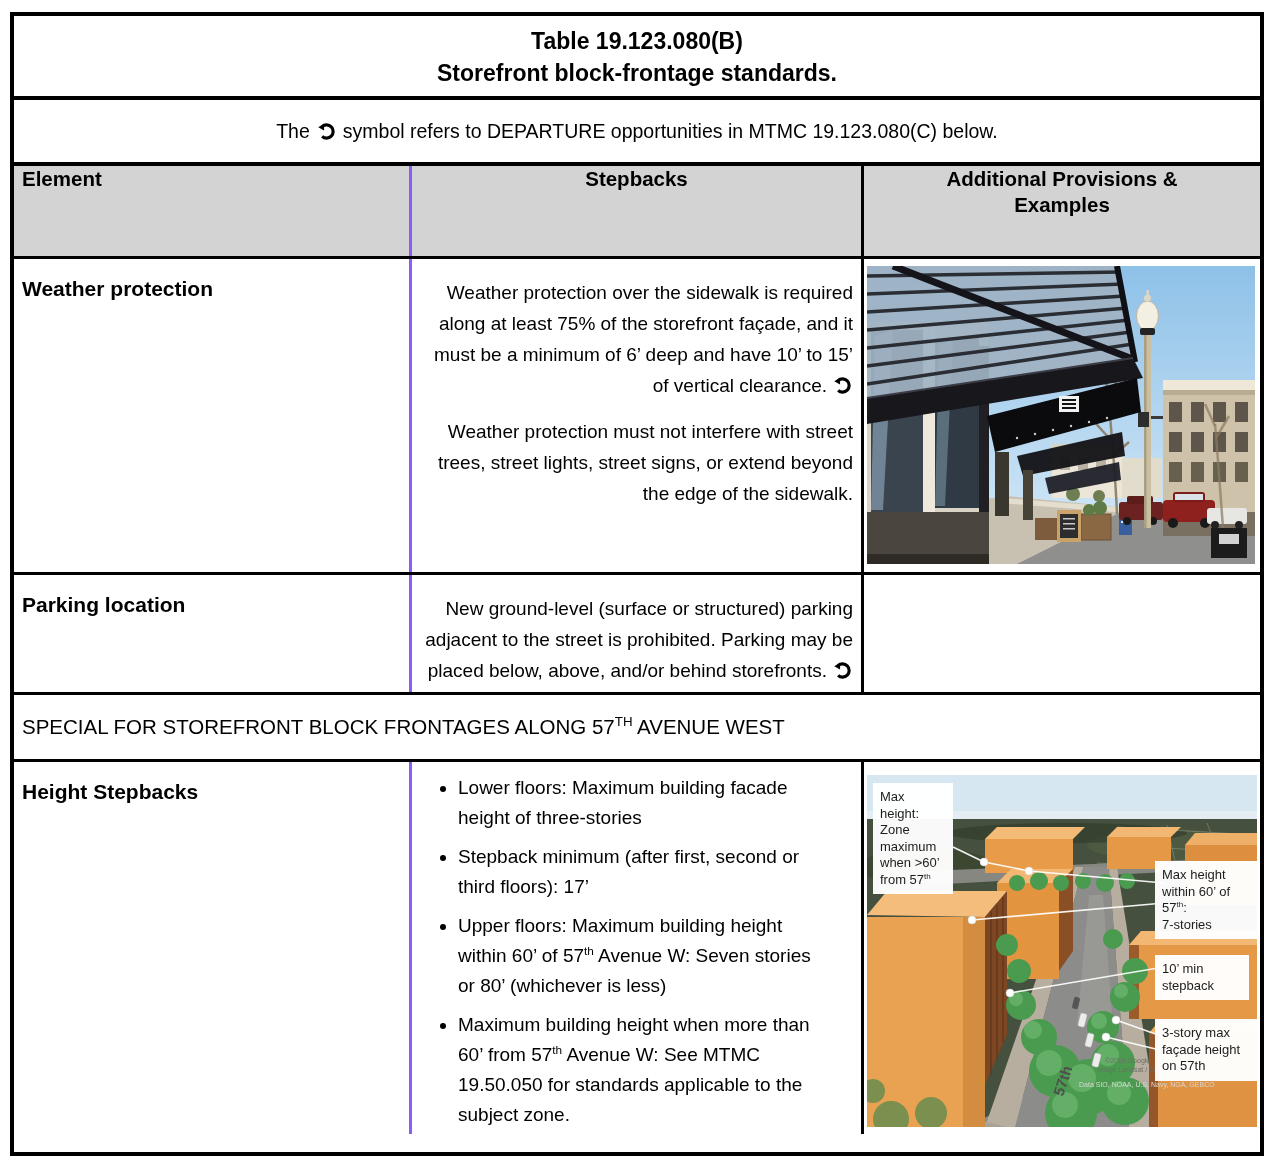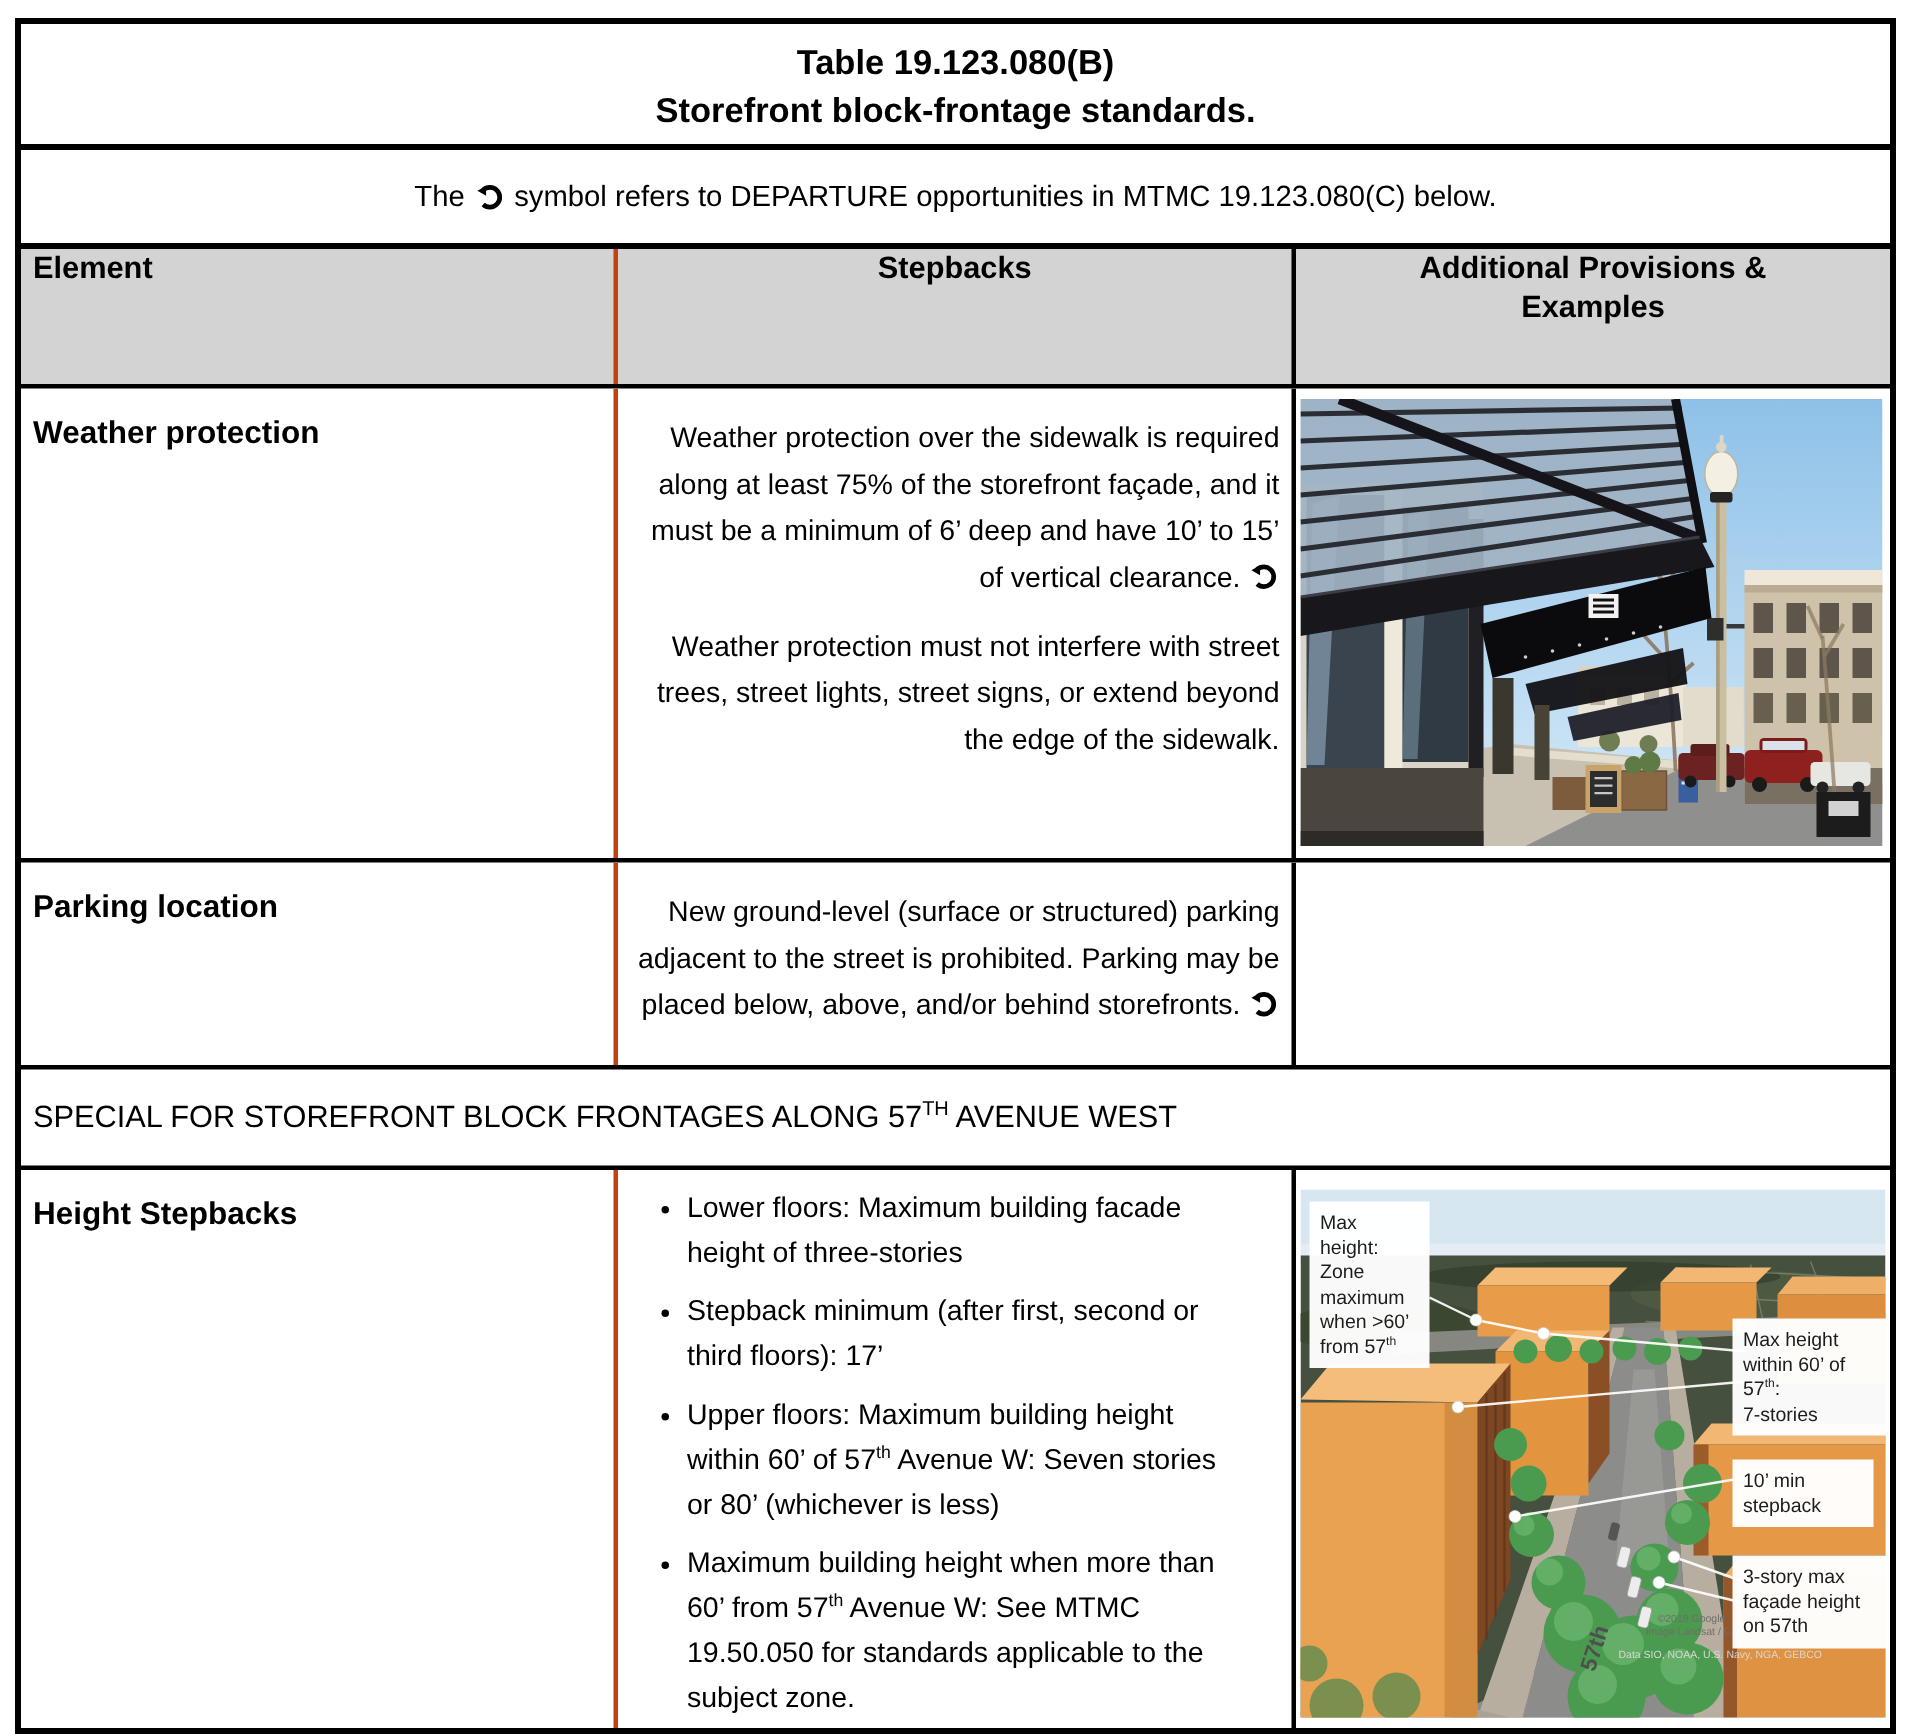--- a/index.html
+++ b/index.html
@@ -3,37 +3,37 @@
 <meta charset="utf-8">
 <style>
   html,body{margin:0;padding:0;background:#fff;}
   body{width:1274px;height:1156px;position:relative;font-family:"Liberation Sans",sans-serif;color:#000;}
   .tbl{position:absolute;left:10px;top:12px;width:1254px;height:1144px;border:4px solid #000;box-sizing:border-box;background:#fff;}
   .band{box-sizing:border-box;overflow:hidden;border-bottom:3px solid #000;}
   .band.thick{border-bottom-width:4px;}
   .band:last-child{border-bottom:none;}
   .row{display:flex;height:100%;}
   .c1,.c2,.c3{box-sizing:border-box;overflow:hidden;height:100%;}
-  .c1{width:398px;border-right:3px solid #c2410c;}
+  .c1{width:398px;border-right:3px solid #8b5cf6;}
   .c2{width:452px;border-right:3px solid #000;}
   .c3{width:396px;}
   
   .title-band{height:84px;text-align:center;padding-top:9px;}
   .title-line{font-weight:bold;font-size:23px;line-height:32px;}
   
   .note-band{height:66px;display:flex;align-items:center;justify-content:center;font-size:19.5px;}
   .note-band .dep-icon{margin:0 6px;}
   
   .header-band{height:93px;}
   .header-band .c1,.header-band .c2,.header-band .c3{background:#d3d3d3;display:flex;flex-direction:column;padding-bottom:7px;font-weight:bold;font-size:20.5px;line-height:26px;}
   .header-band .c1{padding-left:8px;}
   .header-band .c2,.header-band .c3{text-align:center;}
   
   .weather-band{height:316px;}
-  .parking-band{height:138px;}
+  .parking-band{height:120px;}
   .height-band{height:372px;border-bottom:none;}
   .labelcell{font-weight:bold;font-size:21px;padding:18px 8px 0 8px;}
   .bodycell{font-size:19px;line-height:31px;padding:7px 8px 0 8px;}
   .bodycell p{margin:11px 0 15px 0;text-align:right;}
   .bodycell p:last-child{margin-bottom:0;}
   .bodycell ul{margin:4px 0 0 0;padding:0 26px 0 38px;}
   .bodycell li{margin-bottom:9px;line-height:30px;}
   sup{font-size:62%;line-height:0;}
   .dep-icon{width:21px;height:21px;display:inline-block;vertical-align:-4px;margin-left:5px;}
   

